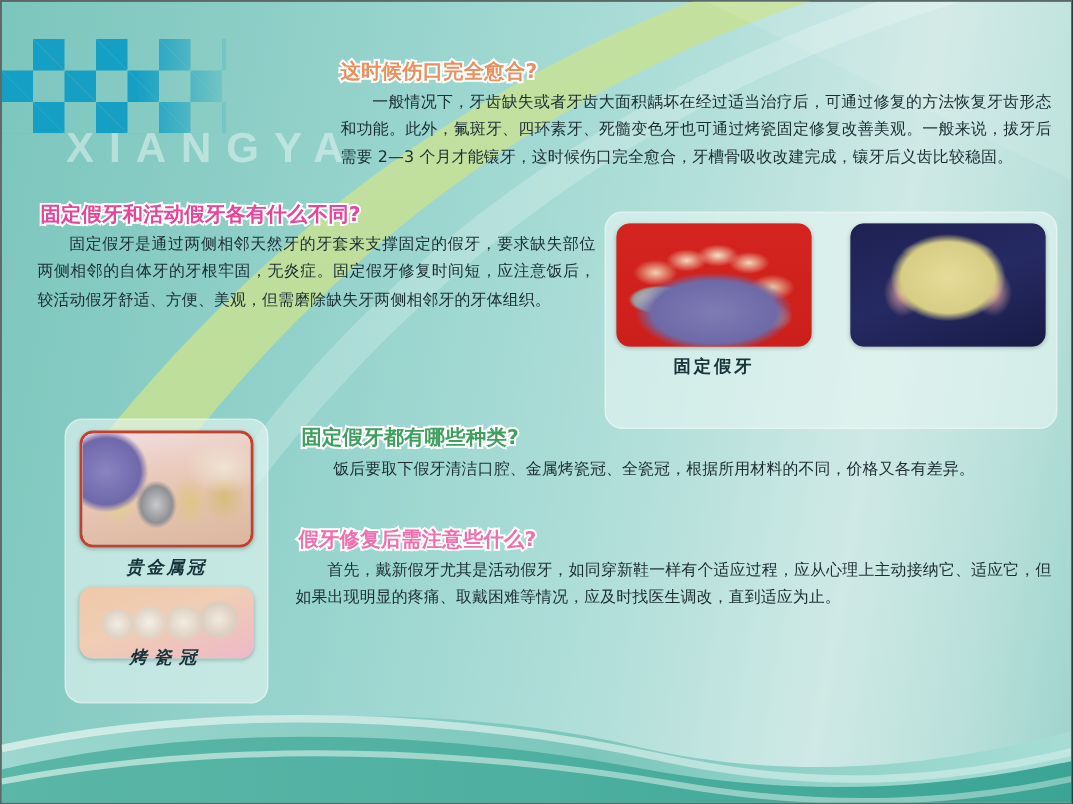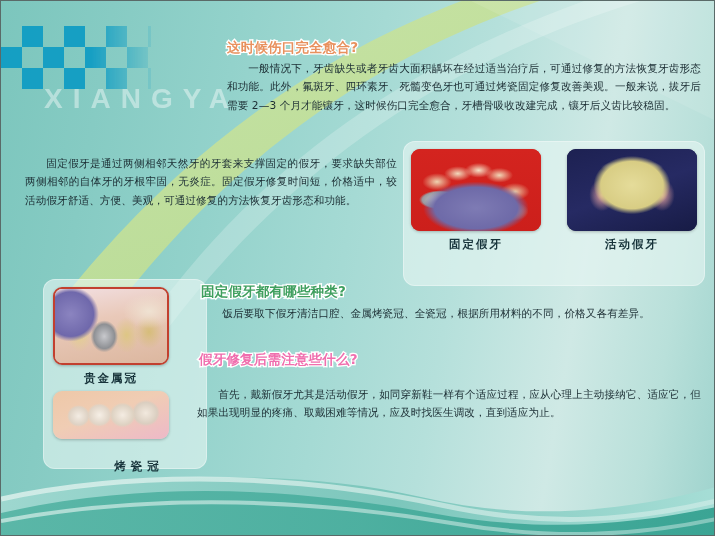--- a/index.html
+++ b/index.html
@@ -212,51 +212,51 @@
 
   <div class="checker"></div>
 
   <div class="watermark">XIANGYA</div>
 
   <div class="heading h-orange" style="left:226px; top:38px;">这时候伤口完全愈合?</div>
   <div class="para" style="left:226px; top:58px; width:474px;">
     <p>一般情况下，牙齿缺失或者牙齿大面积龋坏在经过适当治疗后，可通过修复的方法恢复牙齿形态和功能。此外，氟斑牙、四环素牙、死髓变色牙也可通过烤瓷固定修复改善美观。一般来说，拔牙后需要 2—3 个月才能镶牙，这时候伤口完全愈合，牙槽骨吸收改建完成，镶牙后义齿比较稳固。</p>
   </div>
 
+  <div class="heading h-pink" style="left:26px; top:133px;">固定假牙和活动假牙各有什么不同?</div>
   <div class="para" style="left:24px; top:153px; width:372px;">
-    <p>固定假牙是通过两侧相邻天然牙的牙套来支撑固定的假牙，要求缺失部位两侧相邻的自体牙的牙根牢固，无炎症。固定假牙修复时间短，价格适中，较活动假牙舒适、方便、美观，可通过修复的方法恢复牙齿形态和功能。</p>
+    <p>固定假牙是通过两侧相邻天然牙的牙套来支撑固定的假牙，要求缺失部位两侧相邻的自体牙的牙根牢固，无炎症。固定假牙修复时间短，应注意饭后，较活动假牙舒适、方便、美观，但需磨除缺失牙两侧相邻牙的牙体组织。</p>
   </div>
 
   <div class="panel" style="left:402px; top:140px; width:302px; height:145px;">
     <div class="photo" style="left:8px; top:8px; width:130px; height:82px; background:#d4241f;">
       <div class="inner art-fixed"></div>
     </div>
     <div class="caption" style="left:8px; top:96px; width:130px;">固定假牙</div>
 
     <div class="photo" style="left:164px; top:8px; width:130px; height:82px; background:#1d2152;">
       <div class="inner art-removable"></div>
     </div>
-    <div class="caption" style="left:164px; top:96px; width:130px;">活动假牙</div>
-  </div>
-
-  <div class="panel" style="left:42px; top:278px; width:164px; height:190px;">
+  </div>
+
+  <div class="panel" style="left:42px; top:278px; width:136px; height:190px;font-style:italic;">
     <div class="photo" style="left:10px; top:8px; width:116px; height:78px; border:2px solid #c2402f; box-sizing:border-box;">
       <div class="inner art-metal"></div>
     </div>
     <div class="caption" style="left:0px; top:92px; width:136px;">贵金属冠</div>
 
     <div class="photo" style="left:10px; top:112px; width:116px; height:48px;">
       <div class="inner art-porcelain"></div>
     </div>
-    <div class="caption" style="left:0px; top:180px; width:136px; letter-spacing:5px;margin-left:28px;">烤瓷冠</div>
+    <div class="caption" style="left:0px; top:152px; width:136px; letter-spacing:5px;">烤瓷冠</div>
   </div>
 
   <div class="heading h-green" style="left:200px; top:282px;text-align:right;">固定假牙都有哪些种类?</div>
   <div class="para" style="left:200px; top:303px; width:500px;">
     <p>饭后要取下假牙清洁口腔、金属烤瓷冠、全瓷冠，根据所用材料的不同，价格又各有差异。</p>
   </div>
 
   <div class="heading h-pink2" style="left:198px; top:350px;">假牙修复后需注意些什么?</div>
-  <div class="para" style="left:196px; top:384px; width:504px;">
+  <div class="para" style="left:196px; top:370px; width:504px;">
     <p>首先，戴新假牙尤其是活动假牙，如同穿新鞋一样有个适应过程，应从心理上主动接纳它、适应它，但如果出现明显的疼痛、取戴困难等情况，应及时找医生调改，直到适应为止。</p>
   </div>
 
 </div>
 
 </body></html>

